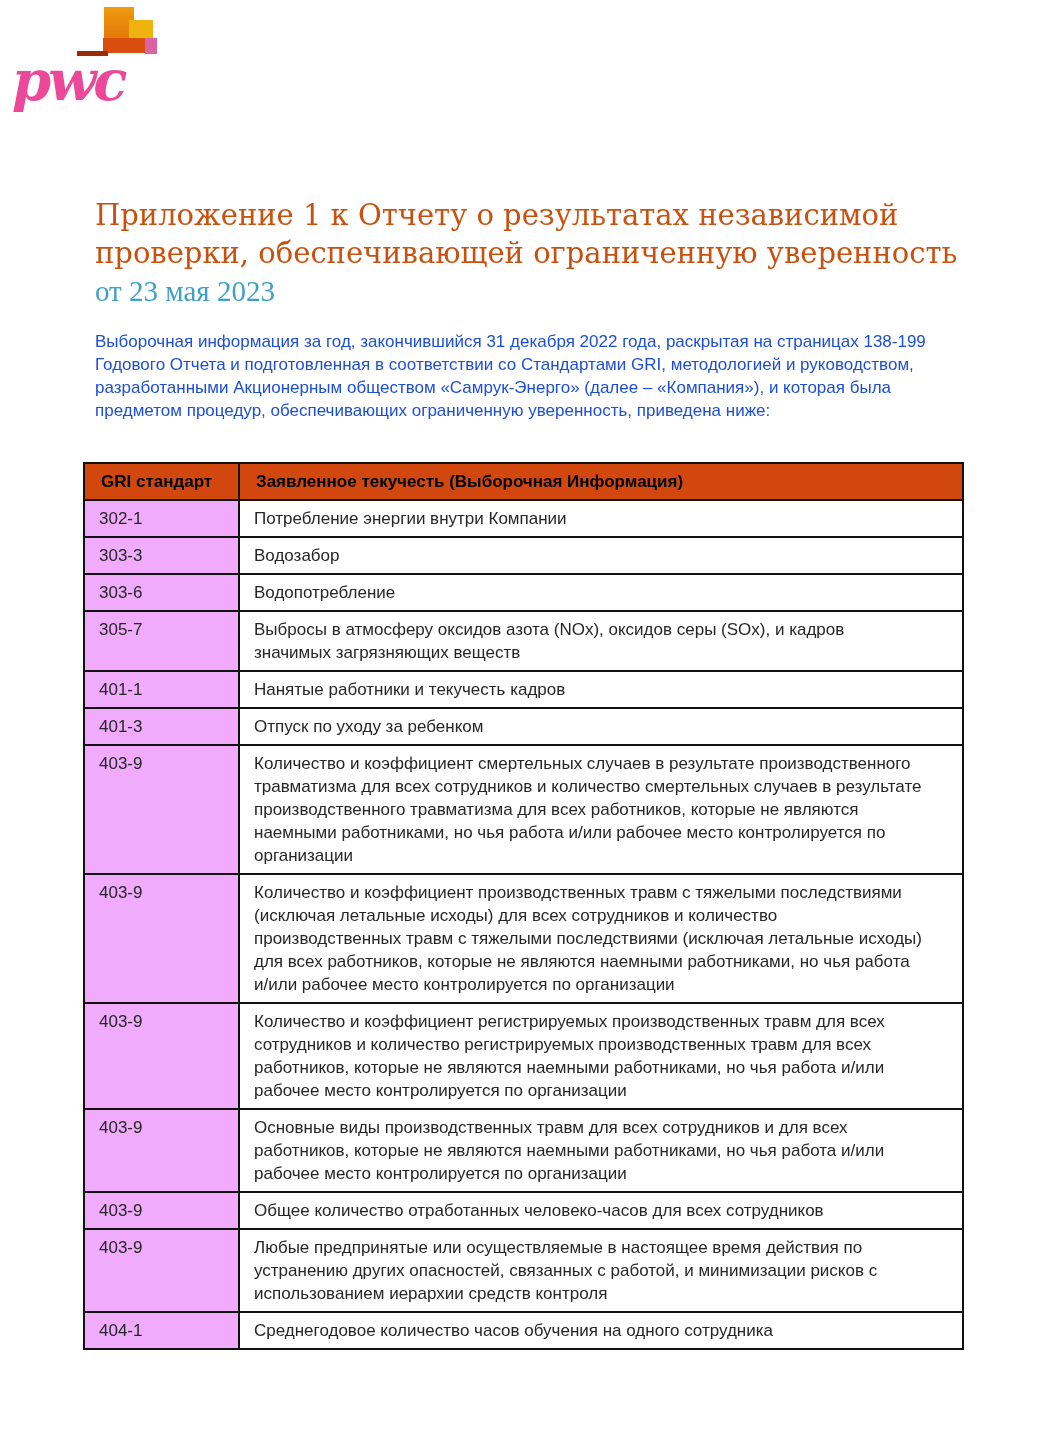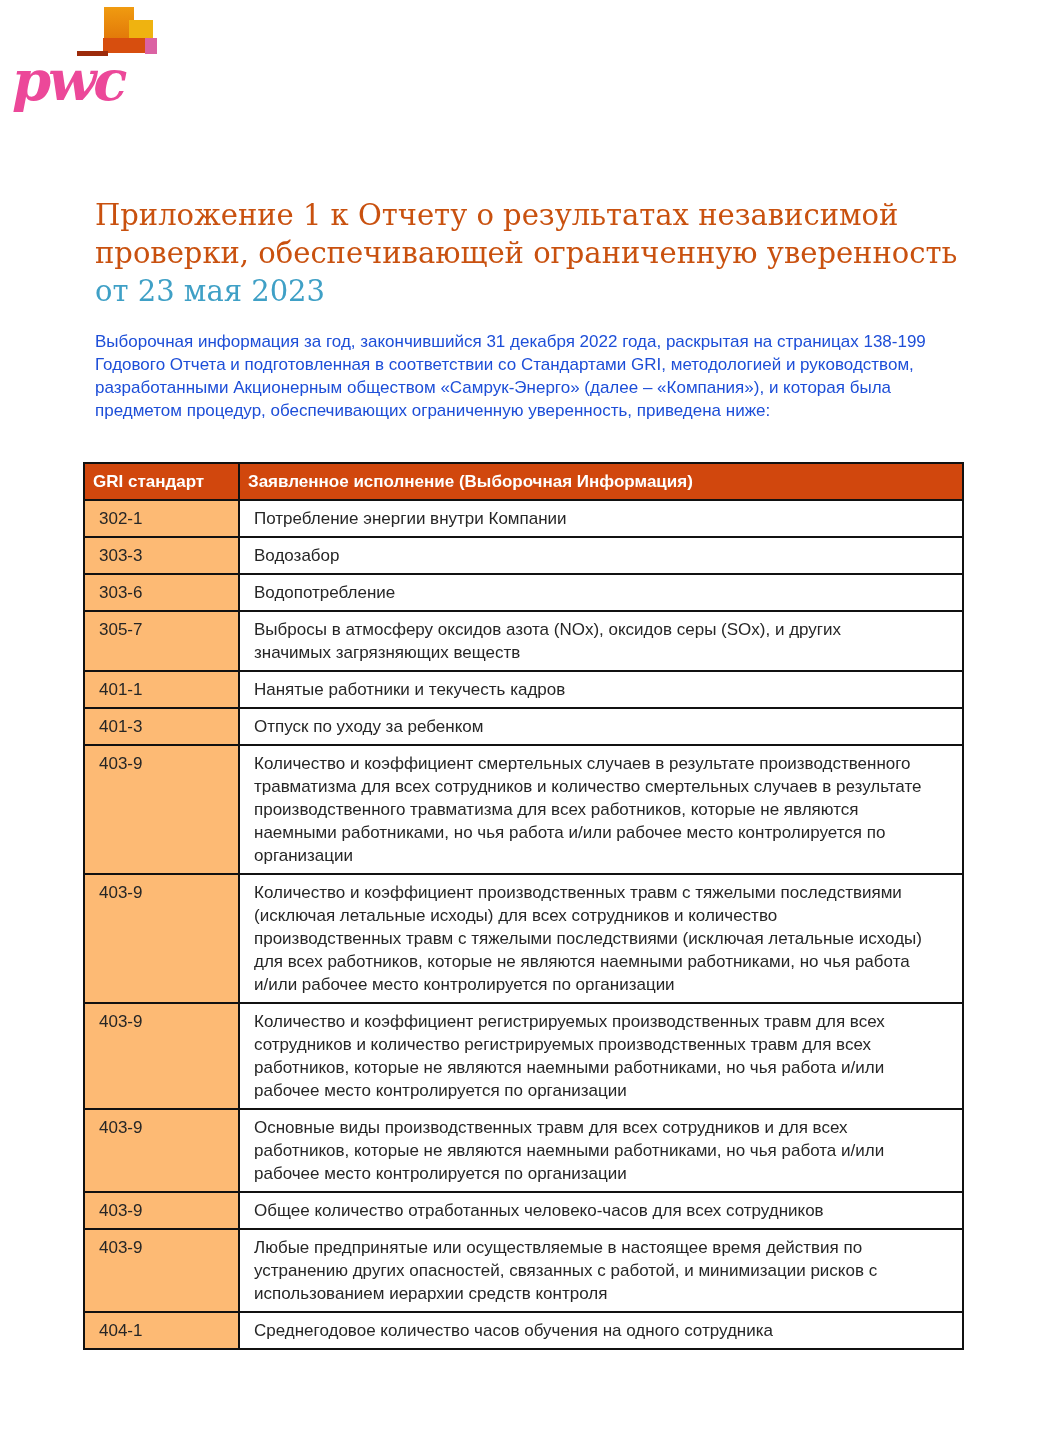--- a/index.html
+++ b/index.html
@@ -29,21 +29,21 @@
   }
 
   
   .page-title {
     position: absolute; left: 95px; top: 196px; width: 878px;
     font-family: "DejaVu Serif", serif;
     font-weight: normal;
     font-size: 29px; line-height: 38px;
     color: #C9510F;
   }
-  .page-title .title-date { color: #3FA0C6; }
+  .page-title .title-date { color: #3FA0C6; font-family: Liberation Serif, serif; }
 
   
   .intro {
     position: absolute; left: 95px; top: 330px; width: 880px;
     font-size: 17px; line-height: 23px;
     color: #1d4ed8;
   }
 
   
   .gri-table {
@@ -51,28 +51,28 @@
     border-collapse: collapse;
     font-size: 17px;
   }
   .gri-table th, .gri-table td {
     border: 2px solid #111111;
     text-align: left;
     vertical-align: top;
   }
   .gri-table th {
     background: #D1470D;
-    color: #ffffff;
+    color: #000000;
     font-weight: bold;
     font-size: 17px;
-    padding: 7px 8px;
+    padding: 7px 16px;
     line-height: 21px;
   }
   .gri-table td { line-height: 23px; padding: 6px 14px; }
-  .gri-table td.c1 { width: 155px; background: #fdba74; }
+  .gri-table td.c1 { width: 155px; background: #f0abfc; }
   .gri-table td.c2 { background: #ffffff; padding-right: 40px; }
 </style>
 </head>
 <body>
 
 <div class="logo-mark">
   <div class="lm-orange"></div>
   <div class="lm-yellow"></div>
   <div class="lm-red"></div>
   <div class="lm-pink"></div>
@@ -81,39 +81,39 @@
 <div class="logo-word">pwc</div>
 
 <h1 class="page-title"><span>Приложение 1 к Отчету о результатах независимой проверки, обеспечивающей ограниченную уверенность</span><span class="title-date"> от 23 мая 2023</span></h1>
 
 <p class="intro">Выборочная информация за год, закончившийся 31 декабря 2022 года, раскрытая на страницах 138-199 Годового Отчета и подготовленная в соответствии со Стандартами GRI, методологией и руководством, разработанными Акционерным обществом «Самрук-Энерго» (далее – «Компания»), и которая была предметом процедур, обеспечивающих ограниченную уверенность, приведена ниже:</p>
 
 <table class="gri-table">
   <thead>
     <tr>
       <th>GRI стандарт</th>
-      <th>Заявленное исполнение (Выборочная Информация)</th>
+      <th>Заявленное текучесть (Выборочная Информация)</th>
     </tr>
   </thead>
   <tbody>
     <tr>
       <td class="c1">302-1</td>
       <td class="c2">Потребление энергии внутри Компании</td>
     </tr>
     <tr>
       <td class="c1">303-3</td>
       <td class="c2">Водозабор</td>
     </tr>
     <tr>
       <td class="c1">303-6</td>
       <td class="c2">Водопотребление</td>
     </tr>
     <tr>
       <td class="c1">305-7</td>
-      <td class="c2">Выбросы в атмосферу оксидов азота (NOx), оксидов серы (SOx), и других значимых загрязняющих веществ</td>
+      <td class="c2">Выбросы в атмосферу оксидов азота (NOx), оксидов серы (SOx), и кадров значимых загрязняющих веществ</td>
     </tr>
     <tr>
       <td class="c1">401-1</td>
       <td class="c2">Нанятые работники и текучесть кадров</td>
     </tr>
     <tr>
       <td class="c1">401-3</td>
       <td class="c2">Отпуск по уходу за ребенком</td>
     </tr>
     <tr>

